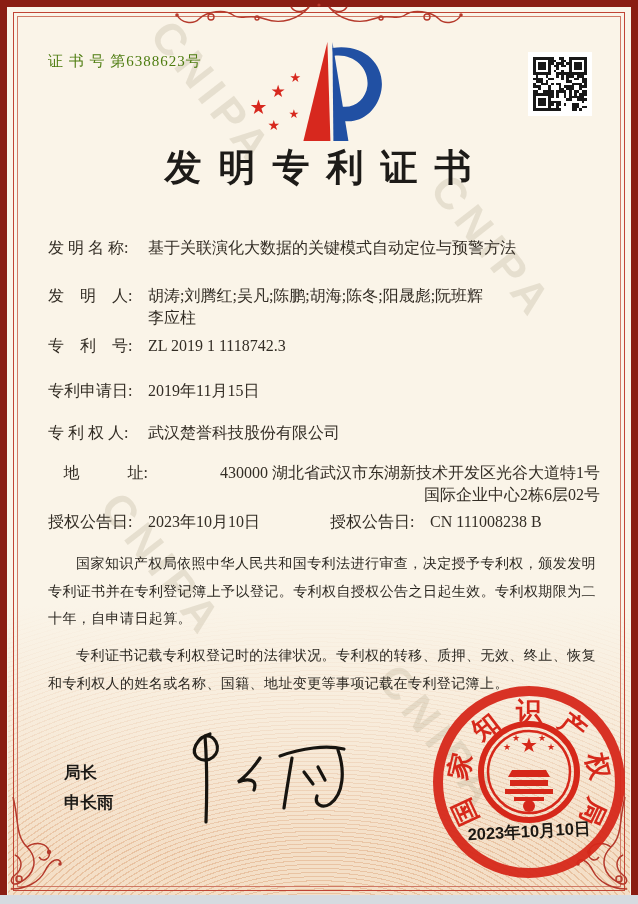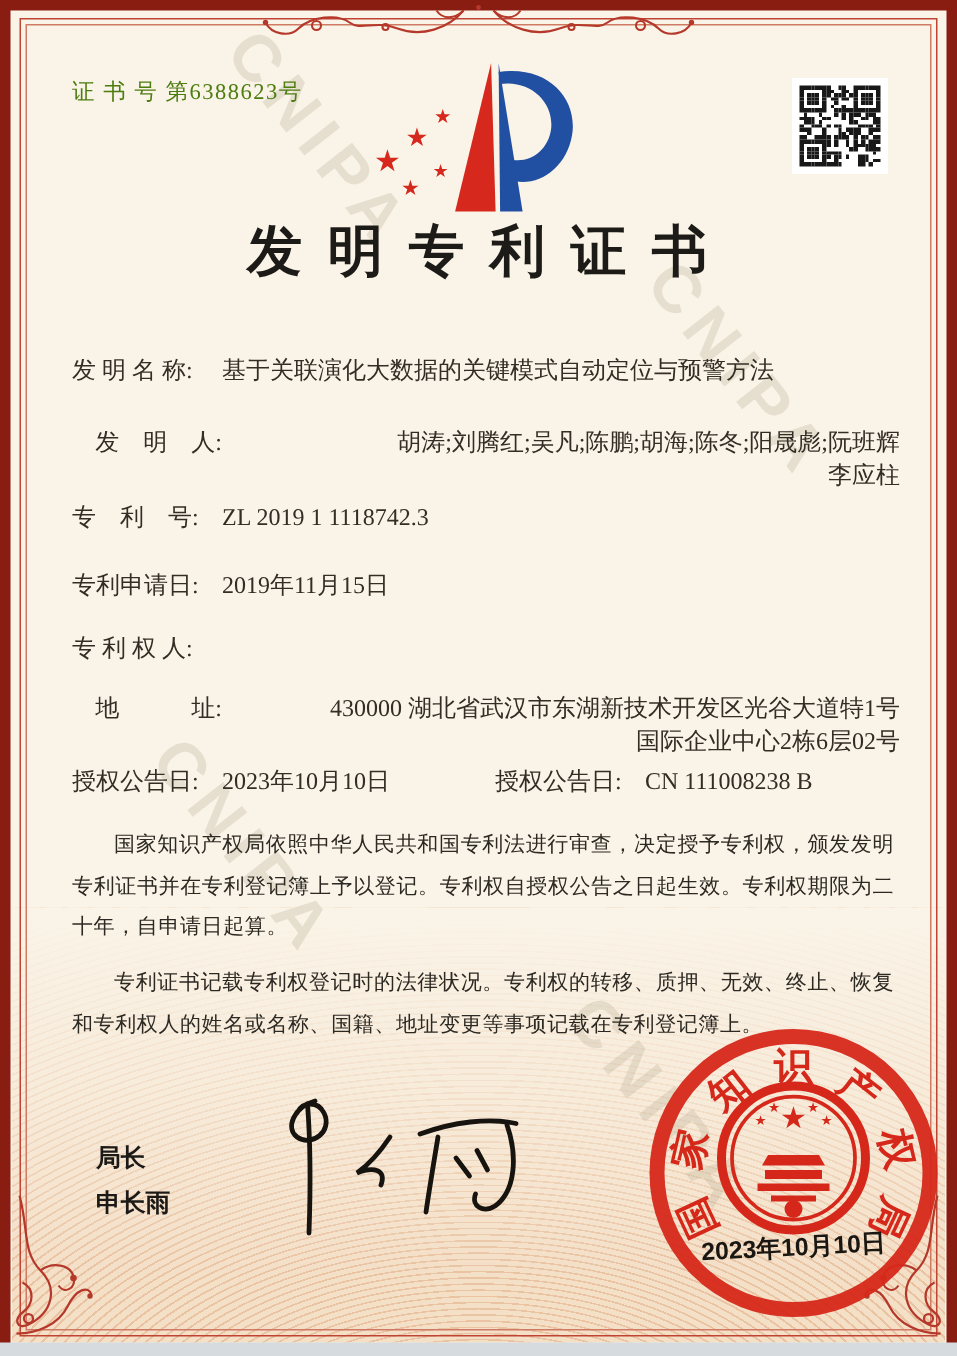--- a/index.html
+++ b/index.html
@@ -33,21 +33,21 @@
   .qr{position:absolute;top:52px;right:46px;width:64px;height:64px;background:#fff;padding:5px;
       box-sizing:border-box;display:grid;grid-template-columns:repeat(21,1fr);grid-auto-rows:1fr;z-index:3;}
   .qr .m{background:#181818;}
   .title{position:absolute;top:143px;left:0;right:0;text-align:center;font-size:37px;font-weight:bold;
          letter-spacing:17px;padding-left:15px;color:#1d1b18;z-index:3;}
   
   .fields{position:absolute;top:237px;left:48px;right:38px;font-size:16px;line-height:22px;z-index:3;}
   .frow{display:flex;}
   .flabel{flex:0 0 100px;white-space:pre;}
   .fvalue{flex:1;}
-  .mb-a{margin-bottom:26px;} .mb-b{margin-bottom:6px;text-align:right;} .mb-c{margin-bottom:23px;}
+  .mb-a{margin-bottom:26px;} .mb-b{margin-bottom:6px;} .mb-c{margin-bottom:23px;}
   .mb-d{margin-bottom:20px;} .mb-e{margin-bottom:18px;} .mb-f{margin-bottom:5px;text-align:right;}
   .gd-val{flex:0 0 182px;}
   
   .bodytext{position:absolute;top:550px;left:48px;right:42px;font-size:14px;line-height:1.98;
             text-align:justify;color:#2c2822;z-index:3;letter-spacing:.4px;}
   .bodytext p{margin:0;text-indent:2em;}
   .bodytext p + p{margin-top:9px;}
   
   .director{position:absolute;left:64px;top:757px;z-index:3;
             font-family:"Liberation Sans","DejaVu Sans",sans-serif;
@@ -594,20 +594,21 @@
     <div class="frow mb-c">
       <span class="flabel">专　利　号:</span>
       <span class="fvalue">ZL 2019 1 1118742.3</span>
     </div>
     <div class="frow mb-d">
       <span class="flabel">专利申请日:</span>
       <span class="fvalue">2019年11月15日</span>
     </div>
     <div class="frow mb-e">
       <span class="flabel">专 利 权 人:</span>
+      <span class="fvalue">武汉楚誉科技股份有限公司</span>
     </div>
     <div class="frow mb-f">
       <span class="flabel">地　　　址:</span>
       <span class="fvalue"><span>430000 湖北省武汉市东湖新技术开发区光谷大道特1号</span><br>
         <span>国际企业中心2栋6层02号</span></span>
     </div>
     <div class="frow">
       <span class="flabel">授权公告日:</span>
       <span class="fvalue gd-val">2023年10月10日</span>
       <span class="flabel">授权公告日:</span>

